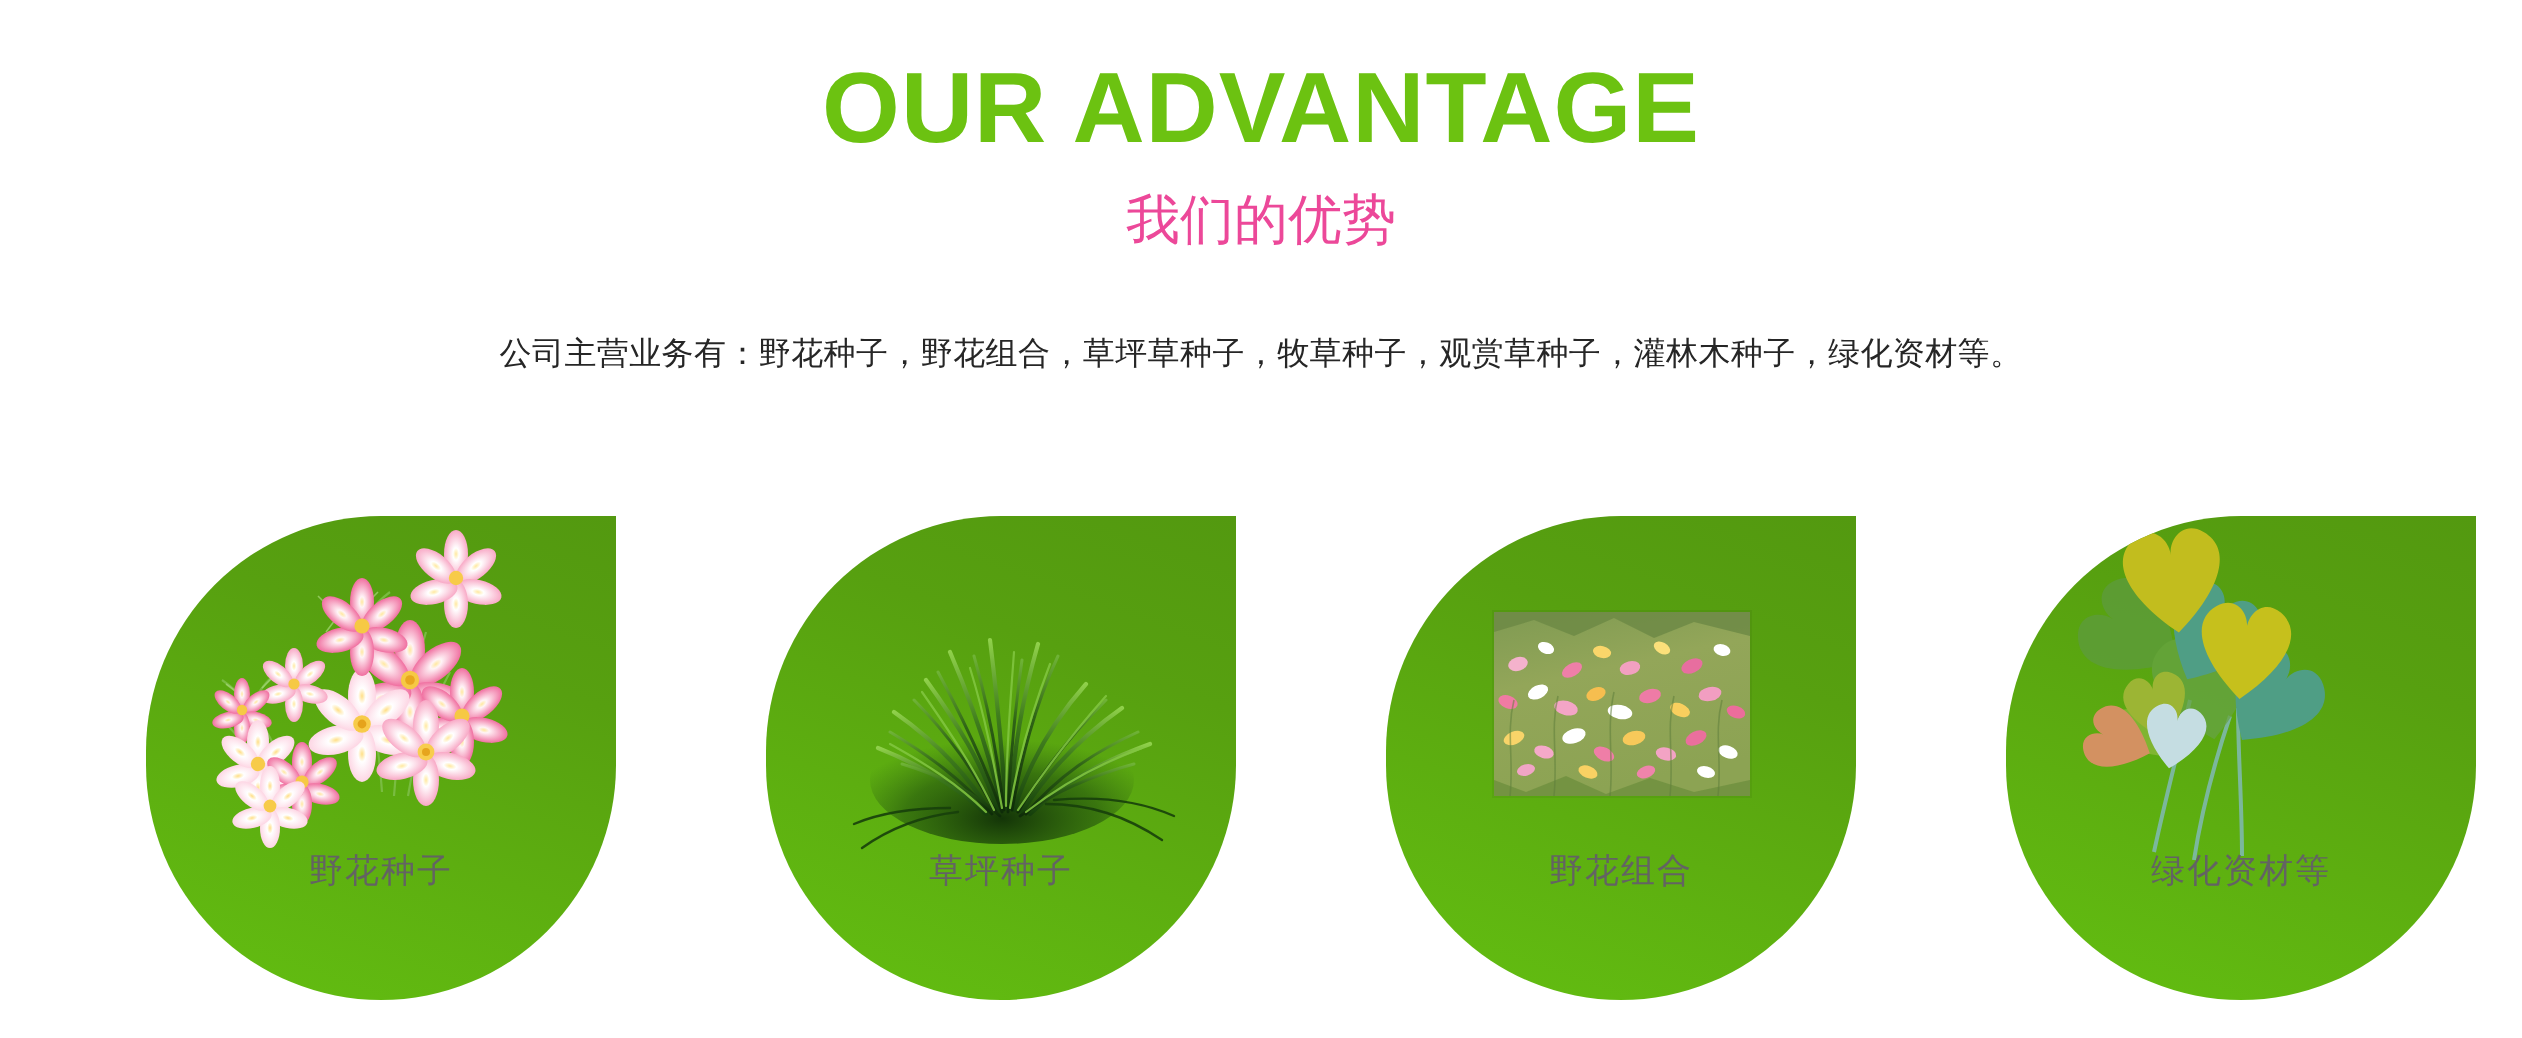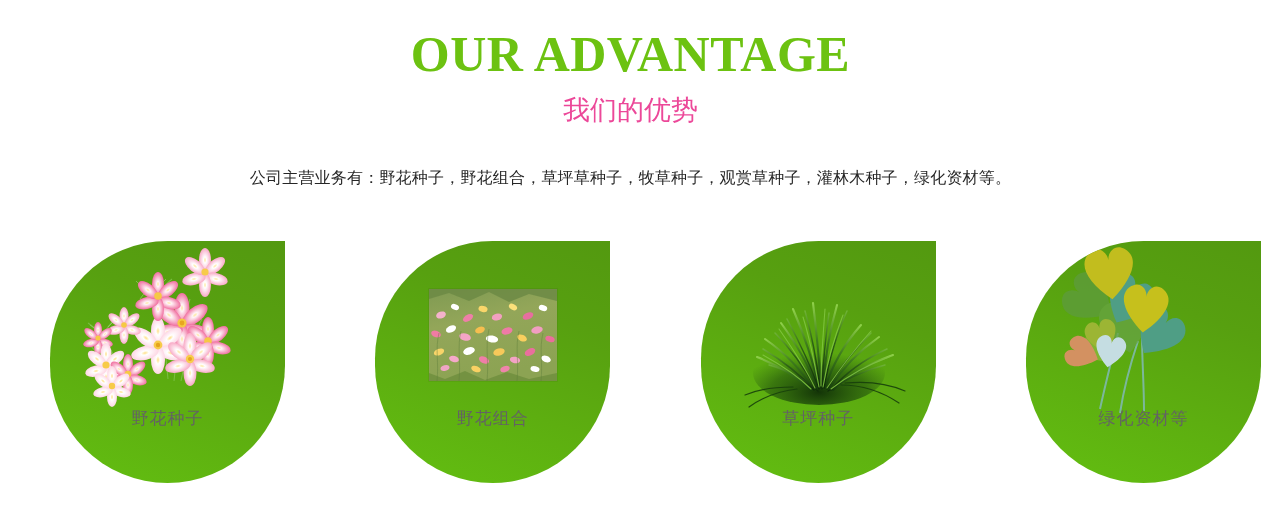--- a/index.html
+++ b/index.html
@@ -16,21 +16,20 @@
   
   .header { width: 100%; text-align: center; padding-top: 26px; }
 
   .title-en {
     font-size: 50px;
     font-weight: bold;
     letter-spacing: 0.5px;
     color: #6cc211;
     line-height: 1.12;
     margin: 0;
-    font-family: Liberation Serif, serif;
   }
 
   .title-cn {
     font-size: 27px;
     font-weight: normal;
     color: #ec4899;
     margin: 12px 0 0 0;
     line-height: 1.2;
   }
 
@@ -38,26 +37,26 @@
     margin: 40px 0 0 0;
     font-size: 16px;
     color: #262626;
     letter-spacing: 0.2px;
     line-height: 1.5;
   }
 
   
   .cards {
     position: absolute;
-    top: 241px;
+    top: 258px;
     left: 0;
     width: 1261px;
     height: 250px;
     display: flex;
-    justify-content: space-between;
+    justify-content: center;
   }
 
   .card {
     position: relative;
     width: 235px;
     height: 242px;
     margin-left: 50px;
     
     border-radius: 120px 0 120px 120px;
     background: linear-gradient(200deg, #539910 0%, #57a010 30%, #5dae10 62%, #63bf11 100%);
@@ -263,84 +262,20 @@
             <ellipse cx="9" cy="-5" rx="5" ry="10" fill="url(#pk3)" transform="rotate(51 9 -5)"></ellipse>
             <ellipse cx="9" cy="6" rx="5" ry="10" fill="url(#pk3)" transform="rotate(103 9 6)"></ellipse>
             <ellipse cx="0" cy="11" rx="5" ry="10" fill="url(#pk3)"></ellipse>
             <ellipse cx="-9" cy="6" rx="5" ry="10" fill="url(#pk3)" transform="rotate(-103 -9 6)"></ellipse>
             <ellipse cx="-9" cy="-5" rx="5" ry="10" fill="url(#pk3)" transform="rotate(-51 -9 -5)"></ellipse>
             <circle cx="0" cy="0" r="3.2" fill="#f7cb49"></circle>
           </g>
         </svg>
       </div>
       <div class="card-label">野花种子</div>
-    </div>
-
-    <div class="card">
-      <div class="photo-tile">
-        <svg viewBox="0 0 128 92" xmlns="http://www.w3.org/2000/svg">
-          <defs>
-            <linearGradient id="meadowbg" x1="0" y1="0" x2="0.3" y2="1">
-              <stop offset="0%" stop-color="#7f9a52"></stop>
-              <stop offset="40%" stop-color="#93a659"></stop>
-              <stop offset="100%" stop-color="#8ca353"></stop>
-            </linearGradient>
-          </defs>
-          <rect width="128" height="92" fill="url(#meadowbg)"></rect>
-
-          <g opacity="0.85">
-            <path d="M0 10 L20 4 L40 12 L60 3 L80 13 L100 5 L128 12 L128 0 L0 0 Z" fill="#6d8a45"></path>
-            <path d="M0 84 L16 90 L36 82 L56 91 L78 83 L100 90 L128 84 L128 92 L0 92 Z" fill="#70903f"></path>
-          </g>
-
-          <g>
-            <ellipse cx="12" cy="26" rx="5" ry="3.4" fill="#f4b2cc" transform="rotate(-18 12 26)"></ellipse>
-            <ellipse cx="26" cy="18" rx="4.2" ry="2.8" fill="#ffffff" transform="rotate(22 26 18)"></ellipse>
-            <ellipse cx="39" cy="29" rx="5.5" ry="3.2" fill="#ef7fa8" transform="rotate(-30 39 29)"></ellipse>
-            <ellipse cx="54" cy="20" rx="4.6" ry="3" fill="#f9d66a" transform="rotate(12 54 20)"></ellipse>
-            <ellipse cx="68" cy="28" rx="5.2" ry="3.4" fill="#f2a0c0" transform="rotate(-14 68 28)"></ellipse>
-            <ellipse cx="84" cy="18" rx="4.4" ry="2.8" fill="#fbe07a" transform="rotate(28 84 18)"></ellipse>
-            <ellipse cx="99" cy="27" rx="5.6" ry="3.4" fill="#e76e9f" transform="rotate(-24 99 27)"></ellipse>
-            <ellipse cx="114" cy="19" rx="4.3" ry="2.9" fill="#ffffff" transform="rotate(16 114 19)"></ellipse>
-
-            <ellipse cx="7" cy="45" rx="5" ry="3.2" fill="#f07ba3" transform="rotate(20 7 45)"></ellipse>
-            <ellipse cx="22" cy="40" rx="5.4" ry="3.3" fill="#ffffff" transform="rotate(-26 22 40)"></ellipse>
-            <ellipse cx="36" cy="48" rx="6" ry="3.6" fill="#f4a5c6" transform="rotate(14 36 48)"></ellipse>
-            <ellipse cx="51" cy="41" rx="5" ry="3.2" fill="#f6be4f" transform="rotate(-20 51 41)"></ellipse>
-            <ellipse cx="63" cy="50" rx="6.2" ry="3.5" fill="#ffffff" transform="rotate(10 63 50)"></ellipse>
-            <ellipse cx="78" cy="42" rx="5.6" ry="3.4" fill="#ee7ba6" transform="rotate(-16 78 42)"></ellipse>
-            <ellipse cx="93" cy="49" rx="5.2" ry="3.2" fill="#f9cf5e" transform="rotate(24 93 49)"></ellipse>
-            <ellipse cx="108" cy="41" rx="5.8" ry="3.5" fill="#f19ec1" transform="rotate(-12 108 41)"></ellipse>
-            <ellipse cx="121" cy="50" rx="4.8" ry="3" fill="#eb6d9b" transform="rotate(18 121 50)"></ellipse>
-
-            <ellipse cx="10" cy="63" rx="5.4" ry="3.2" fill="#f8d469" transform="rotate(-22 10 63)"></ellipse>
-            <ellipse cx="25" cy="70" rx="5" ry="3.1" fill="#f5a9c9" transform="rotate(16 25 70)"></ellipse>
-            <ellipse cx="40" cy="62" rx="6" ry="3.6" fill="#ffffff" transform="rotate(-18 40 62)"></ellipse>
-            <ellipse cx="55" cy="71" rx="5.4" ry="3.3" fill="#ef7ea7" transform="rotate(26 55 71)"></ellipse>
-            <ellipse cx="70" cy="63" rx="5.8" ry="3.5" fill="#f7c95a" transform="rotate(-14 70 63)"></ellipse>
-            <ellipse cx="86" cy="71" rx="5.2" ry="3.2" fill="#f3a3c4" transform="rotate(12 86 71)"></ellipse>
-            <ellipse cx="101" cy="63" rx="5.6" ry="3.4" fill="#ea6f9d" transform="rotate(-26 101 63)"></ellipse>
-            <ellipse cx="117" cy="70" rx="5" ry="3.1" fill="#ffffff" transform="rotate(20 117 70)"></ellipse>
-
-            <ellipse cx="16" cy="79" rx="4.6" ry="2.8" fill="#f0a5c5" transform="rotate(-16 16 79)"></ellipse>
-            <ellipse cx="47" cy="80" rx="5" ry="3" fill="#f9d163" transform="rotate(22 47 80)"></ellipse>
-            <ellipse cx="76" cy="80" rx="4.8" ry="2.9" fill="#ef84ab" transform="rotate(-20 76 80)"></ellipse>
-            <ellipse cx="106" cy="80" rx="4.6" ry="2.8" fill="#ffffff" transform="rotate(14 106 80)"></ellipse>
-          </g>
-
-          <g stroke="#5f7f3c" stroke-width="0.8" fill="none" opacity="0.55">
-            <path d="M8 92 C10 74 6 60 10 44"></path>
-            <path d="M30 92 C32 72 28 58 32 42"></path>
-            <path d="M58 92 C60 74 56 58 60 40"></path>
-            <path d="M88 92 C90 72 86 58 90 42"></path>
-            <path d="M112 92 C114 74 110 60 114 44"></path>
-          </g>
-        </svg>
-      </div>
-      <div class="card-label">野花组合</div>
     </div>
 
     <div class="card">
       <div class="card-art">
         <svg viewBox="0 0 235 175" xmlns="http://www.w3.org/2000/svg">
           <defs>
             <linearGradient id="blade" x1="0" y1="1" x2="0" y2="0">
               <stop offset="0%" stop-color="#16400c"></stop>
               <stop offset="55%" stop-color="#3f7d1d"></stop>
               <stop offset="100%" stop-color="#8fd04a"></stop>
@@ -399,20 +334,84 @@
               <path d="M96 148 C78 150 62 156 48 166"></path>
               <path d="M92 146 C74 146 58 148 44 154"></path>
             </g>
           </g>
         </svg>
       </div>
       <div class="card-label">草坪种子</div>
     </div>
 
     <div class="card">
+      <div class="photo-tile">
+        <svg viewBox="0 0 128 92" xmlns="http://www.w3.org/2000/svg">
+          <defs>
+            <linearGradient id="meadowbg" x1="0" y1="0" x2="0.3" y2="1">
+              <stop offset="0%" stop-color="#7f9a52"></stop>
+              <stop offset="40%" stop-color="#93a659"></stop>
+              <stop offset="100%" stop-color="#8ca353"></stop>
+            </linearGradient>
+          </defs>
+          <rect width="128" height="92" fill="url(#meadowbg)"></rect>
+
+          <g opacity="0.85">
+            <path d="M0 10 L20 4 L40 12 L60 3 L80 13 L100 5 L128 12 L128 0 L0 0 Z" fill="#6d8a45"></path>
+            <path d="M0 84 L16 90 L36 82 L56 91 L78 83 L100 90 L128 84 L128 92 L0 92 Z" fill="#70903f"></path>
+          </g>
+
+          <g>
+            <ellipse cx="12" cy="26" rx="5" ry="3.4" fill="#f4b2cc" transform="rotate(-18 12 26)"></ellipse>
+            <ellipse cx="26" cy="18" rx="4.2" ry="2.8" fill="#ffffff" transform="rotate(22 26 18)"></ellipse>
+            <ellipse cx="39" cy="29" rx="5.5" ry="3.2" fill="#ef7fa8" transform="rotate(-30 39 29)"></ellipse>
+            <ellipse cx="54" cy="20" rx="4.6" ry="3" fill="#f9d66a" transform="rotate(12 54 20)"></ellipse>
+            <ellipse cx="68" cy="28" rx="5.2" ry="3.4" fill="#f2a0c0" transform="rotate(-14 68 28)"></ellipse>
+            <ellipse cx="84" cy="18" rx="4.4" ry="2.8" fill="#fbe07a" transform="rotate(28 84 18)"></ellipse>
+            <ellipse cx="99" cy="27" rx="5.6" ry="3.4" fill="#e76e9f" transform="rotate(-24 99 27)"></ellipse>
+            <ellipse cx="114" cy="19" rx="4.3" ry="2.9" fill="#ffffff" transform="rotate(16 114 19)"></ellipse>
+
+            <ellipse cx="7" cy="45" rx="5" ry="3.2" fill="#f07ba3" transform="rotate(20 7 45)"></ellipse>
+            <ellipse cx="22" cy="40" rx="5.4" ry="3.3" fill="#ffffff" transform="rotate(-26 22 40)"></ellipse>
+            <ellipse cx="36" cy="48" rx="6" ry="3.6" fill="#f4a5c6" transform="rotate(14 36 48)"></ellipse>
+            <ellipse cx="51" cy="41" rx="5" ry="3.2" fill="#f6be4f" transform="rotate(-20 51 41)"></ellipse>
+            <ellipse cx="63" cy="50" rx="6.2" ry="3.5" fill="#ffffff" transform="rotate(10 63 50)"></ellipse>
+            <ellipse cx="78" cy="42" rx="5.6" ry="3.4" fill="#ee7ba6" transform="rotate(-16 78 42)"></ellipse>
+            <ellipse cx="93" cy="49" rx="5.2" ry="3.2" fill="#f9cf5e" transform="rotate(24 93 49)"></ellipse>
+            <ellipse cx="108" cy="41" rx="5.8" ry="3.5" fill="#f19ec1" transform="rotate(-12 108 41)"></ellipse>
+            <ellipse cx="121" cy="50" rx="4.8" ry="3" fill="#eb6d9b" transform="rotate(18 121 50)"></ellipse>
+
+            <ellipse cx="10" cy="63" rx="5.4" ry="3.2" fill="#f8d469" transform="rotate(-22 10 63)"></ellipse>
+            <ellipse cx="25" cy="70" rx="5" ry="3.1" fill="#f5a9c9" transform="rotate(16 25 70)"></ellipse>
+            <ellipse cx="40" cy="62" rx="6" ry="3.6" fill="#ffffff" transform="rotate(-18 40 62)"></ellipse>
+            <ellipse cx="55" cy="71" rx="5.4" ry="3.3" fill="#ef7ea7" transform="rotate(26 55 71)"></ellipse>
+            <ellipse cx="70" cy="63" rx="5.8" ry="3.5" fill="#f7c95a" transform="rotate(-14 70 63)"></ellipse>
+            <ellipse cx="86" cy="71" rx="5.2" ry="3.2" fill="#f3a3c4" transform="rotate(12 86 71)"></ellipse>
+            <ellipse cx="101" cy="63" rx="5.6" ry="3.4" fill="#ea6f9d" transform="rotate(-26 101 63)"></ellipse>
+            <ellipse cx="117" cy="70" rx="5" ry="3.1" fill="#ffffff" transform="rotate(20 117 70)"></ellipse>
+
+            <ellipse cx="16" cy="79" rx="4.6" ry="2.8" fill="#f0a5c5" transform="rotate(-16 16 79)"></ellipse>
+            <ellipse cx="47" cy="80" rx="5" ry="3" fill="#f9d163" transform="rotate(22 47 80)"></ellipse>
+            <ellipse cx="76" cy="80" rx="4.8" ry="2.9" fill="#ef84ab" transform="rotate(-20 76 80)"></ellipse>
+            <ellipse cx="106" cy="80" rx="4.6" ry="2.8" fill="#ffffff" transform="rotate(14 106 80)"></ellipse>
+          </g>
+
+          <g stroke="#5f7f3c" stroke-width="0.8" fill="none" opacity="0.55">
+            <path d="M8 92 C10 74 6 60 10 44"></path>
+            <path d="M30 92 C32 72 28 58 32 42"></path>
+            <path d="M58 92 C60 74 56 58 60 40"></path>
+            <path d="M88 92 C90 72 86 58 90 42"></path>
+            <path d="M112 92 C114 74 110 60 114 44"></path>
+          </g>
+        </svg>
+      </div>
+      <div class="card-label">野花组合</div>
+    </div>
+
+    <div class="card">
       <div class="card-art">
         <svg viewBox="0 0 235 175" xmlns="http://www.w3.org/2000/svg">
           <defs>
 
             <path id="heart" d="M0 12 C-12 2 -16 -8 -9 -13 C-4 -16.5 0 -12 0 -8 C0 -12 4 -16.5 9 -13 C16 -8 12 2 0 12 Z"></path>
           </defs>
 
           <g stroke="#7fb9ac" stroke-width="2" fill="none" opacity="0.9">
             <path d="M74 168 C80 140 86 118 92 92"></path>
             <path d="M94 172 C98 146 104 124 112 100"></path>

